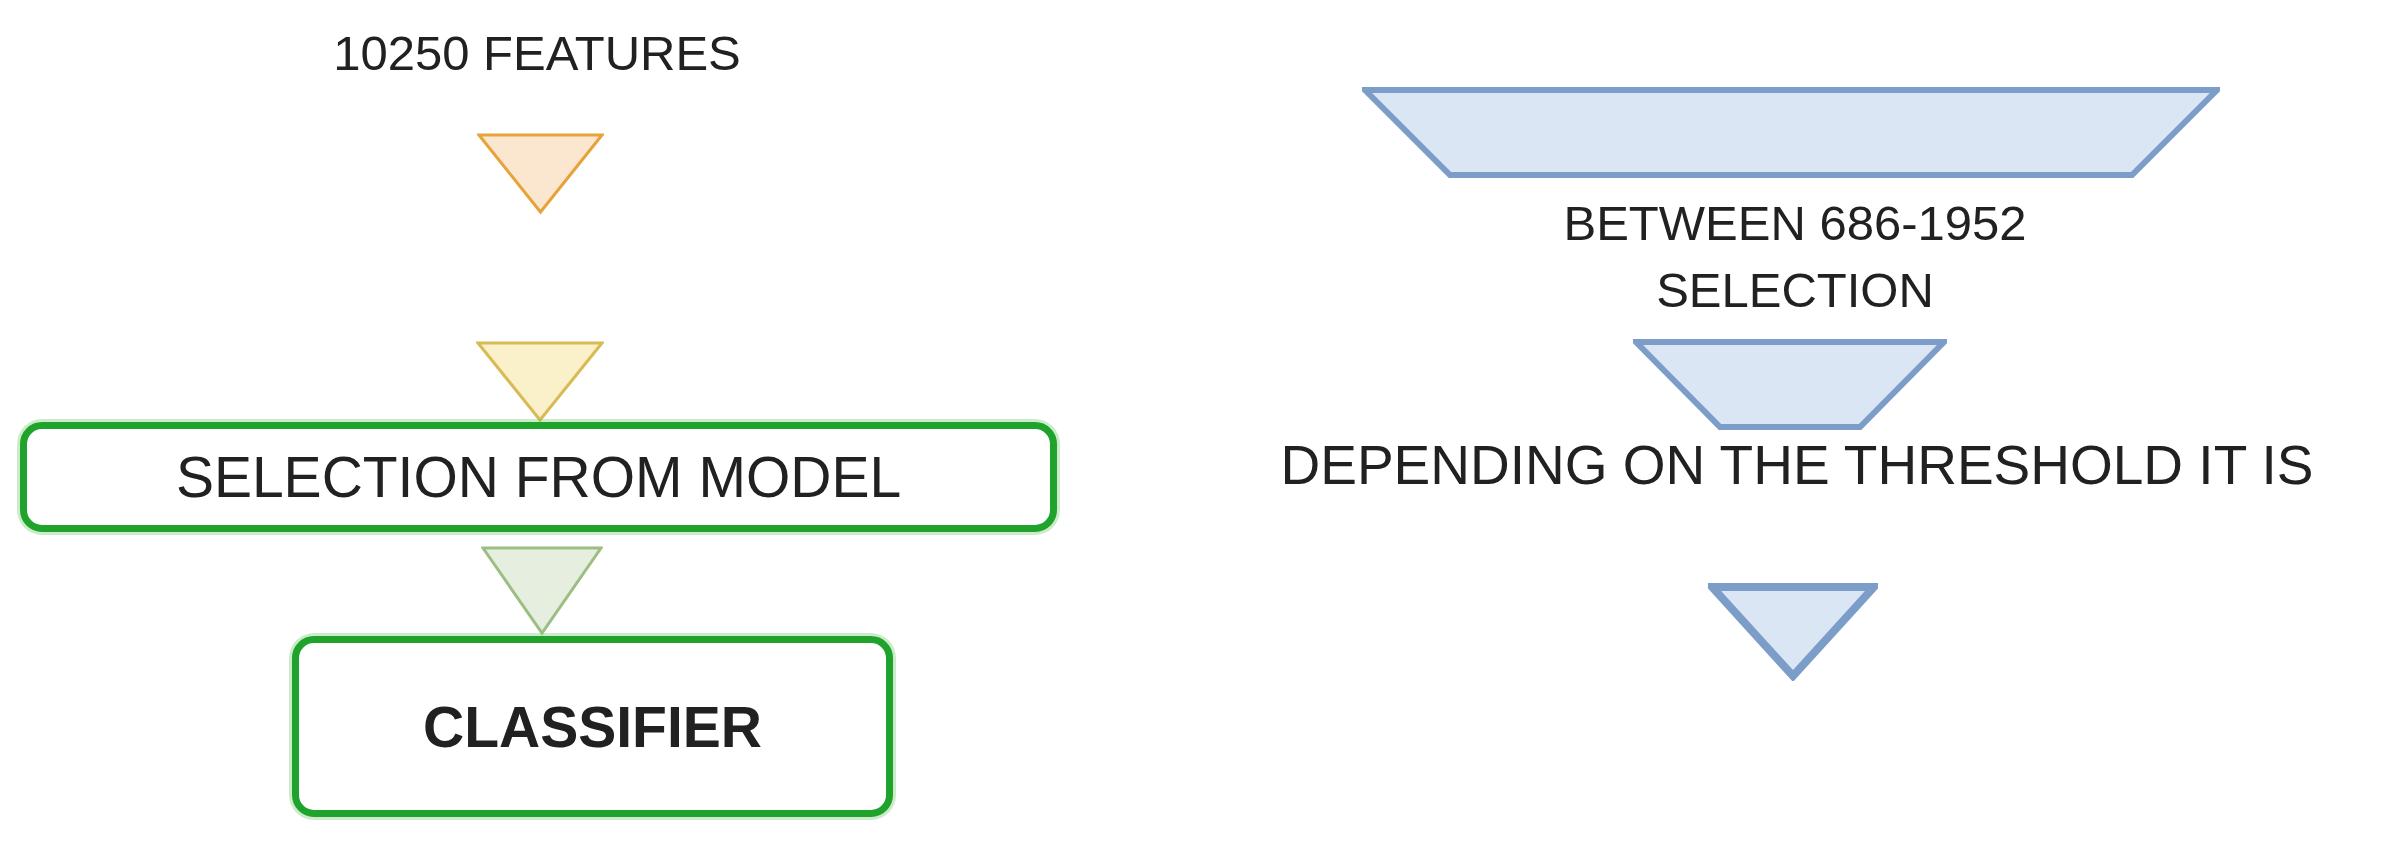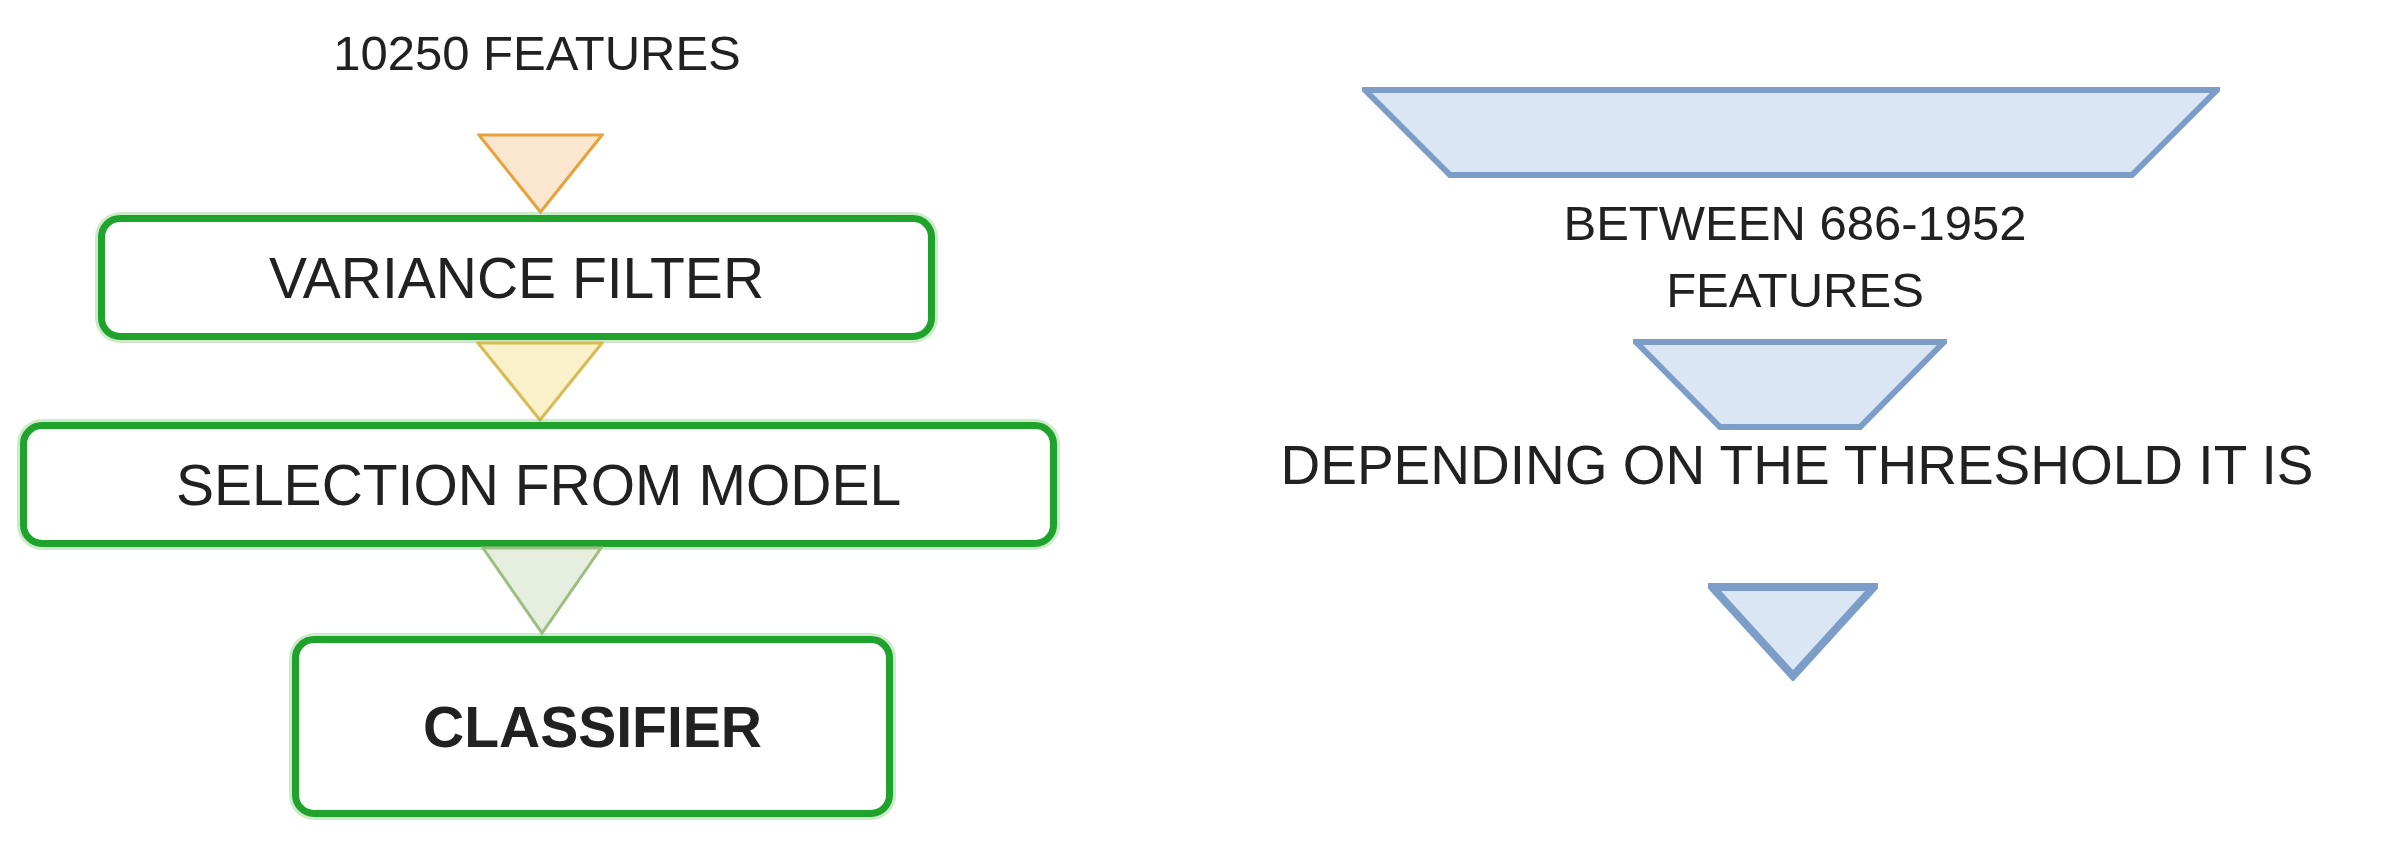--- a/index.html
+++ b/index.html
@@ -50,47 +50,44 @@
 <body>
 
 <div class="canvas">
 
   <div class="abs flow-label centered-x" style="left:537px; top:20px;">10250 FEATURES</div>
 
   <svg class="abs shape-svg arrow1" style="left:477px; top:133px;" width="127" height="82" viewBox="0 0 127 82">
     <polygon points="2,2 125,2 63.5,79"></polygon>
   </svg>
 
-  <div class="abs stage-box" style="left:98px; top:215px; width:837px; height:125px;">
-    <span>VARIANCE FILTER</span>
-  </div>
 
   <svg class="abs shape-svg arrow2" style="left:476px; top:341px;" width="128" height="82" viewBox="0 0 128 82">
     <polygon points="2,2 126,2 64,79"></polygon>
   </svg>
 
-  <div class="abs stage-box" style="left:20px; top:422px; width:1037px; height:125px;">
+  <div class="abs stage-box" style="left:20px; top:422px; width:1037px; height:110px;">
     <span>SELECTION FROM MODEL</span>
   </div>
 
   <svg class="abs shape-svg arrow3" style="left:481px; top:546px;" width="122" height="90" viewBox="0 0 122 90">
     <polygon points="2,2 120,2 61,87"></polygon>
   </svg>
 
   <div class="abs stage-box" style="left:292px; top:636px; width:601px; height:181px;font-weight:bold;">
     <span>CLASSIFIER</span>
   </div>
 
   <svg class="abs shape-svg funnel-shape trap" style="left:1362px; top:87px;" width="858" height="91" viewBox="0 0 858 91">
     <polygon points="3,3 855,3 770,88 88,88"></polygon>
   </svg>
 
   <div class="abs flow-label centered-x" style="left:1795px; top:190px;">
     <div>BETWEEN 686-1952</div>
-    <div>FEATURES</div>
+    <div>SELECTION</div>
   </div>
 
   <svg class="abs shape-svg funnel-shape trap" style="left:1633px; top:339px;" width="314" height="91" viewBox="0 0 314 91">
     <polygon points="3,3 311,3 227,88 87,88"></polygon>
   </svg>
 
   <div class="abs flow-label centered-x" style="left:1797px; top:432px; font-size:55px; line-height:66px;">
     <div>DEPENDING ON THE THRESHOLD IT IS</div>
   </div>
 

